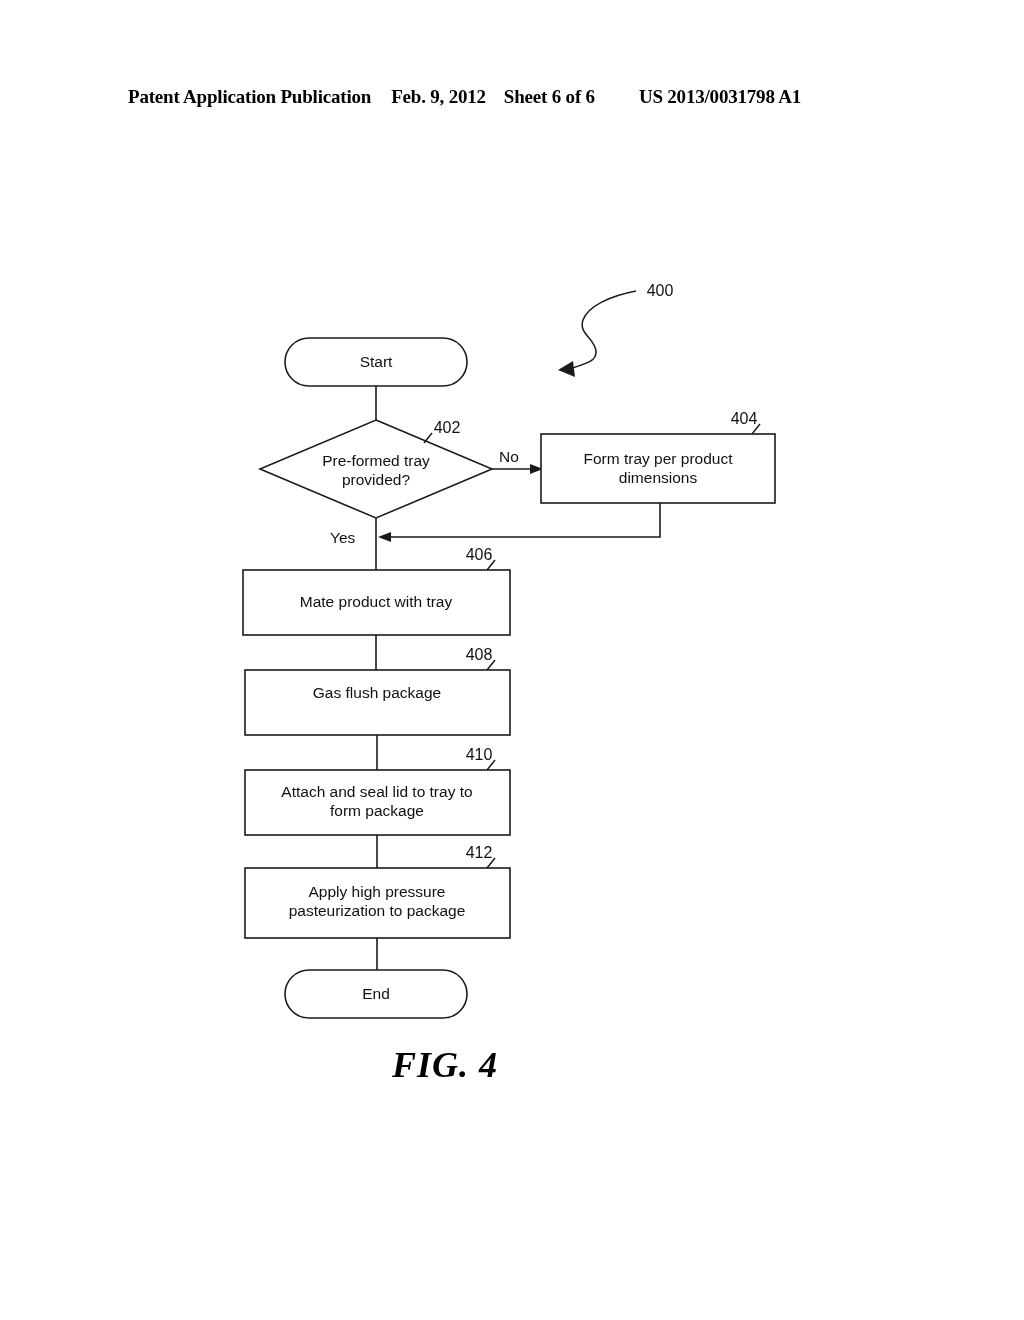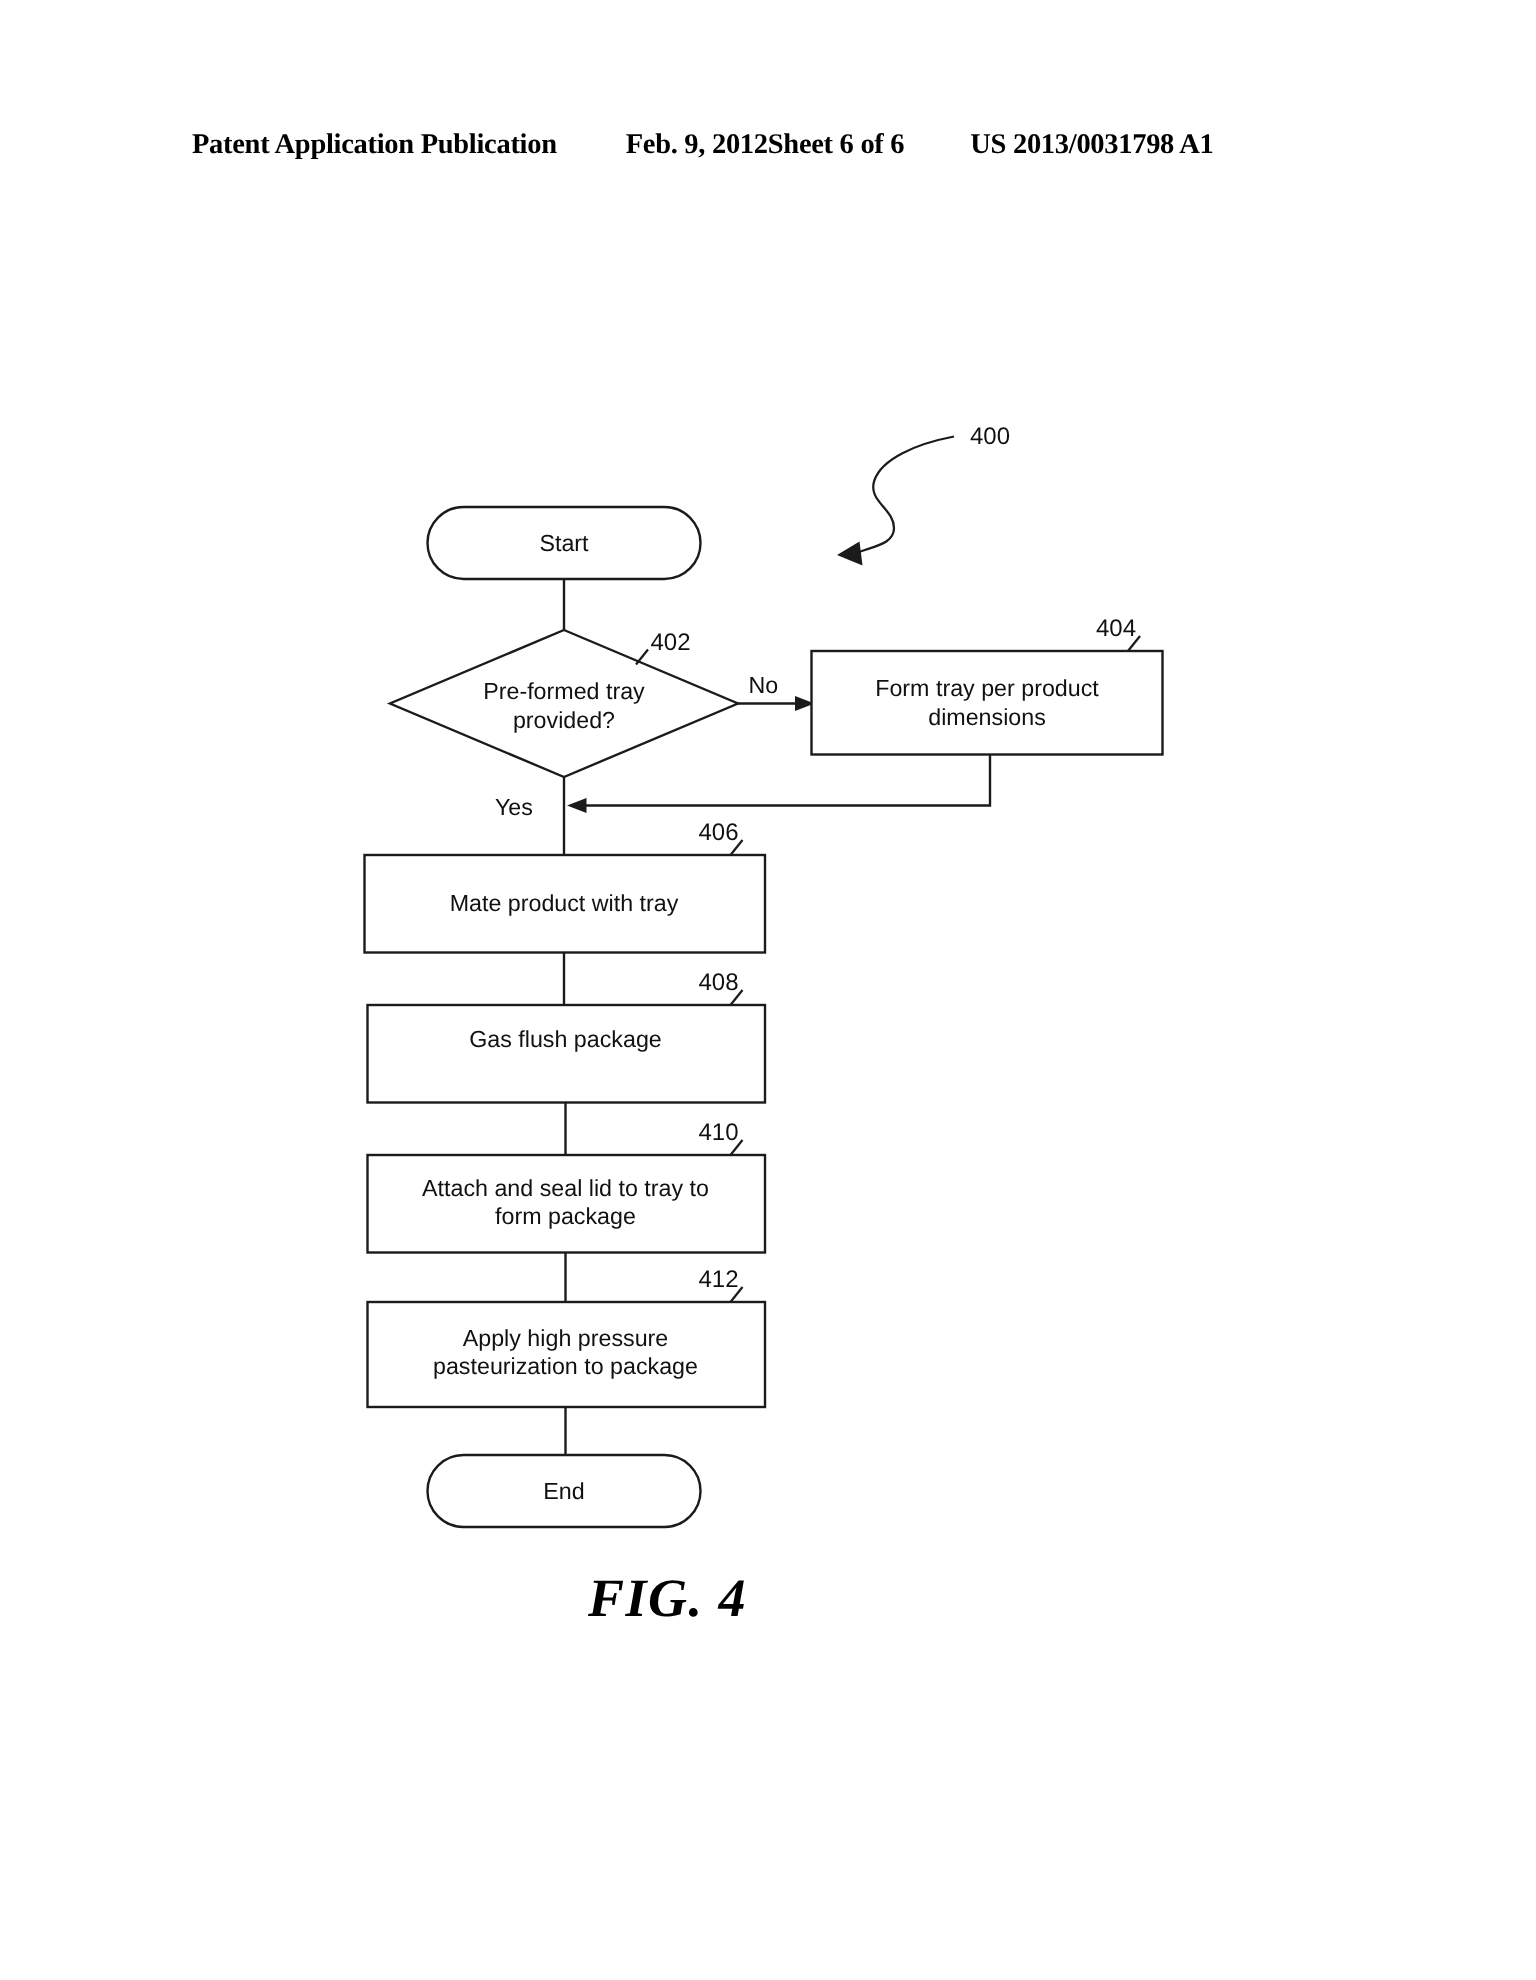--- a/index.html
+++ b/index.html
@@ -24,22 +24,22 @@
     width: 760px;
     height: 26px;
     display: flex;
     align-items: baseline;
     font-family: "Liberation Serif", serif;
     font-weight: bold;
     font-size: 19px;
     letter-spacing: -0.2px;
     white-space: nowrap;
   }
-  .hdr-pub   { margin-right: 46px; }
-  .hdr-date  { }
+  .hdr-pub   { margin-right: 20px; }
+  .hdr-date  { margin-right: 18px; }
   .hdr-sheet { margin-right: 44px; }
   .hdr-pubno { }
 
   
   #figure {
     position: absolute;
     left: 0;
     top: 0;
     width: 1024px;
     height: 1320px;

